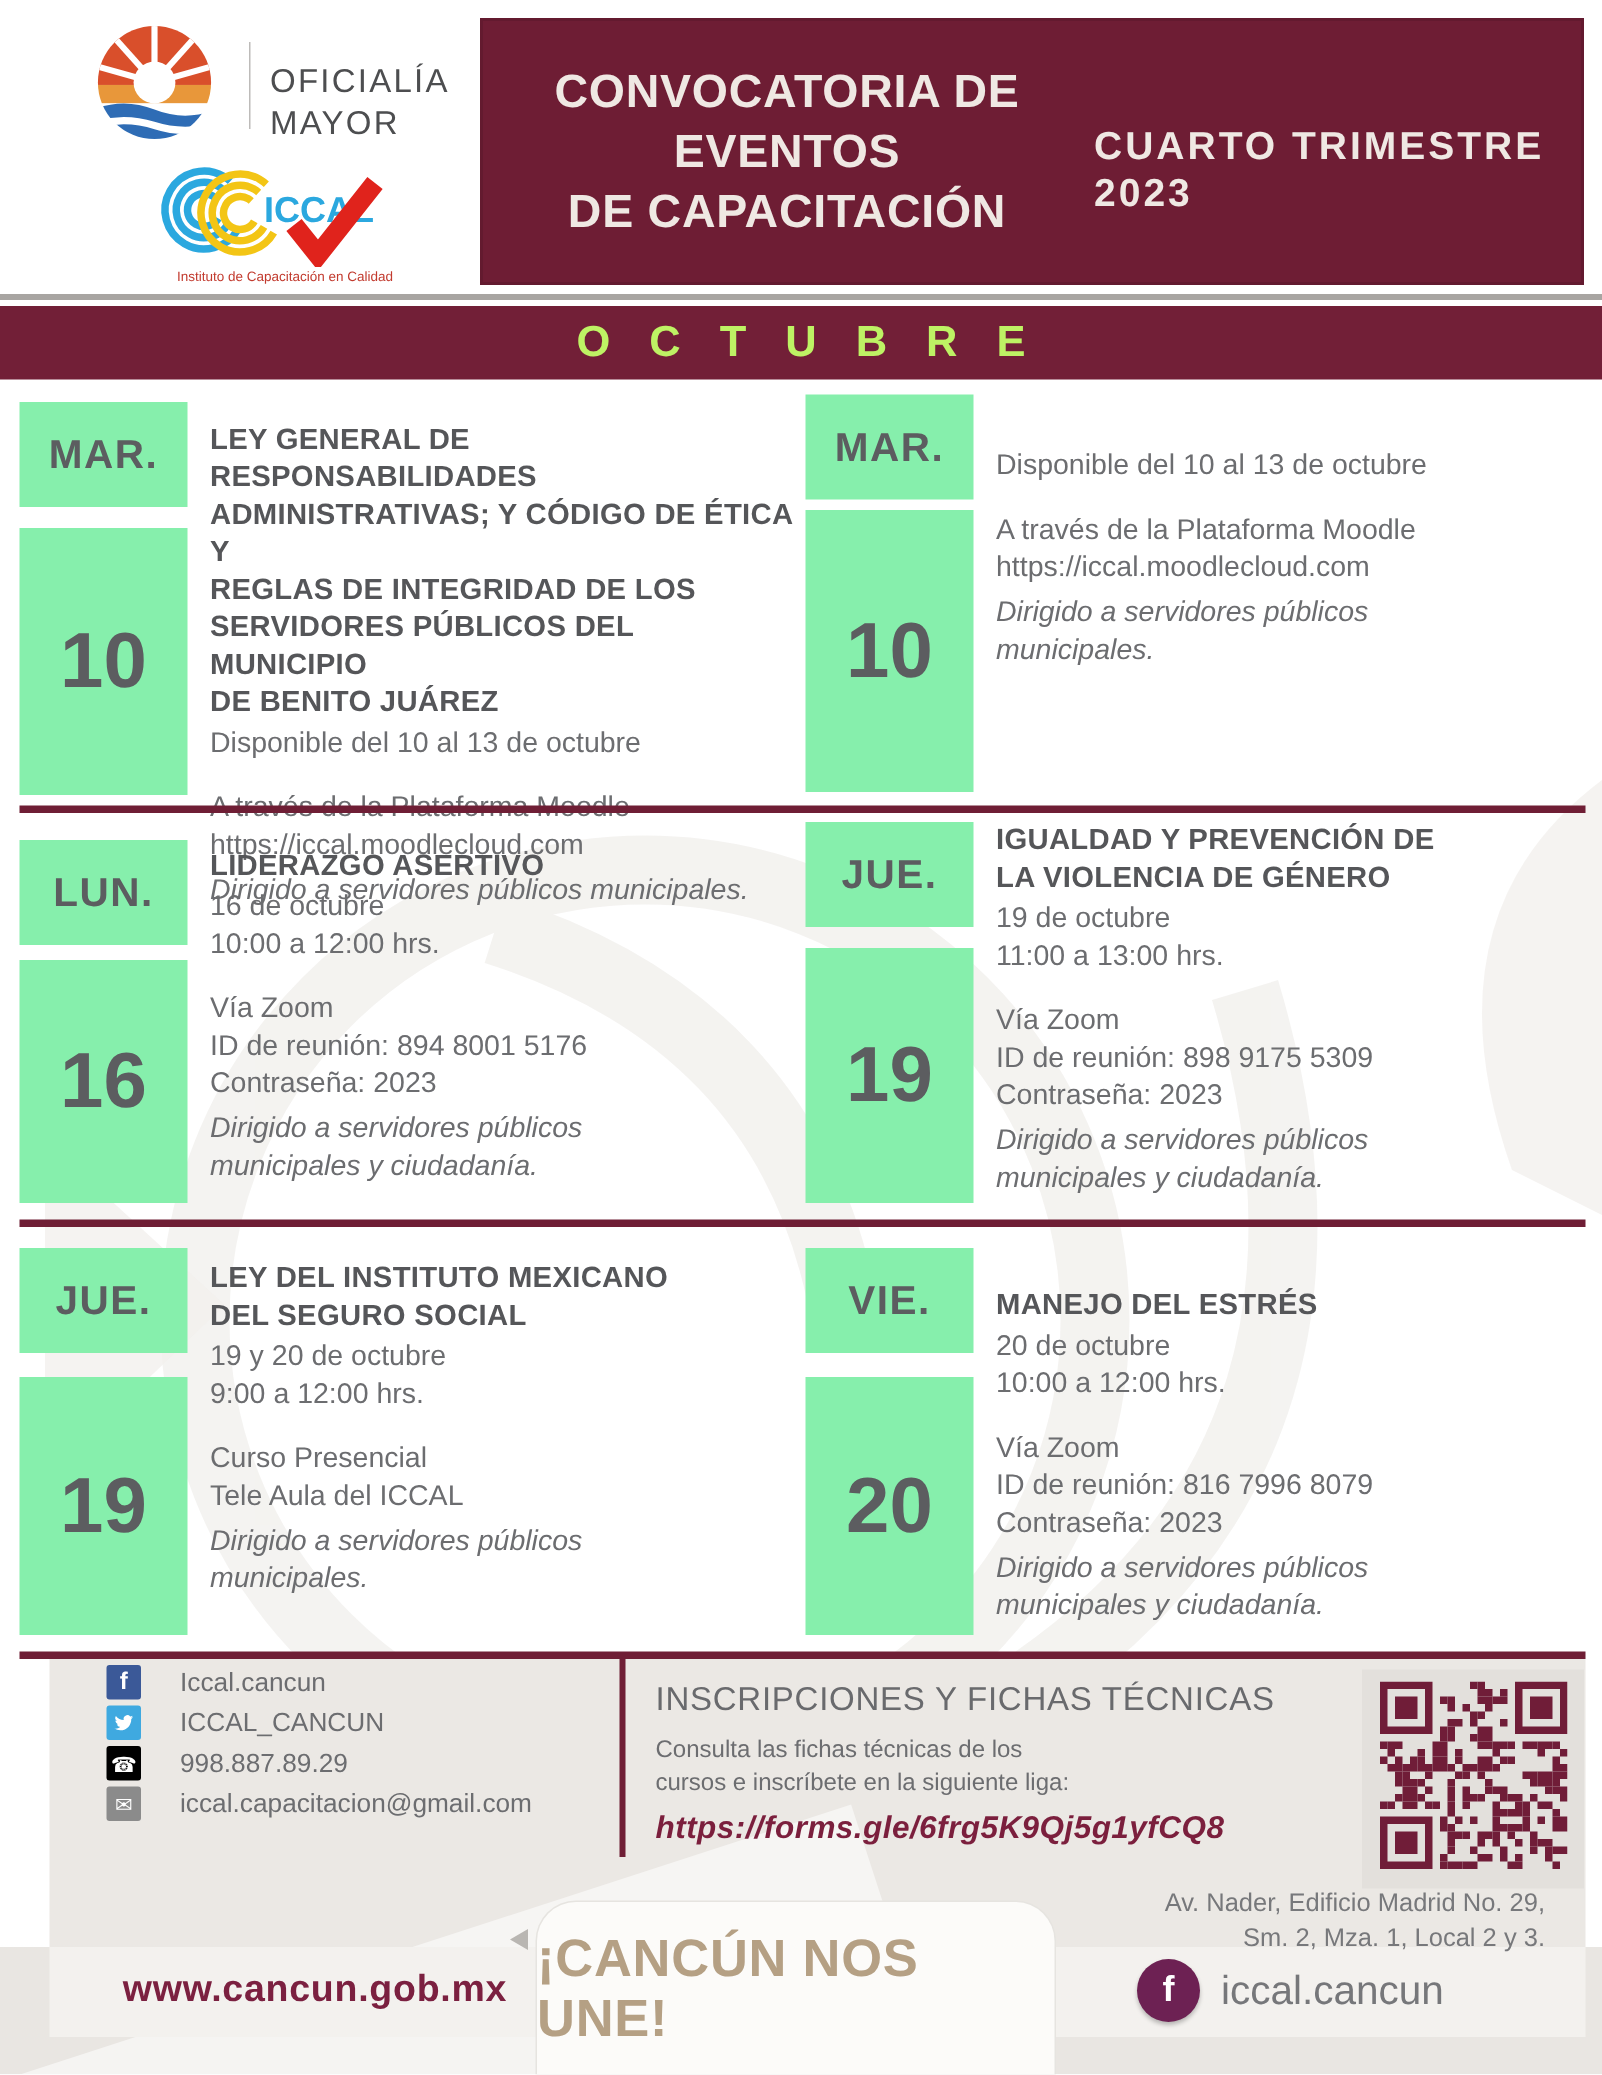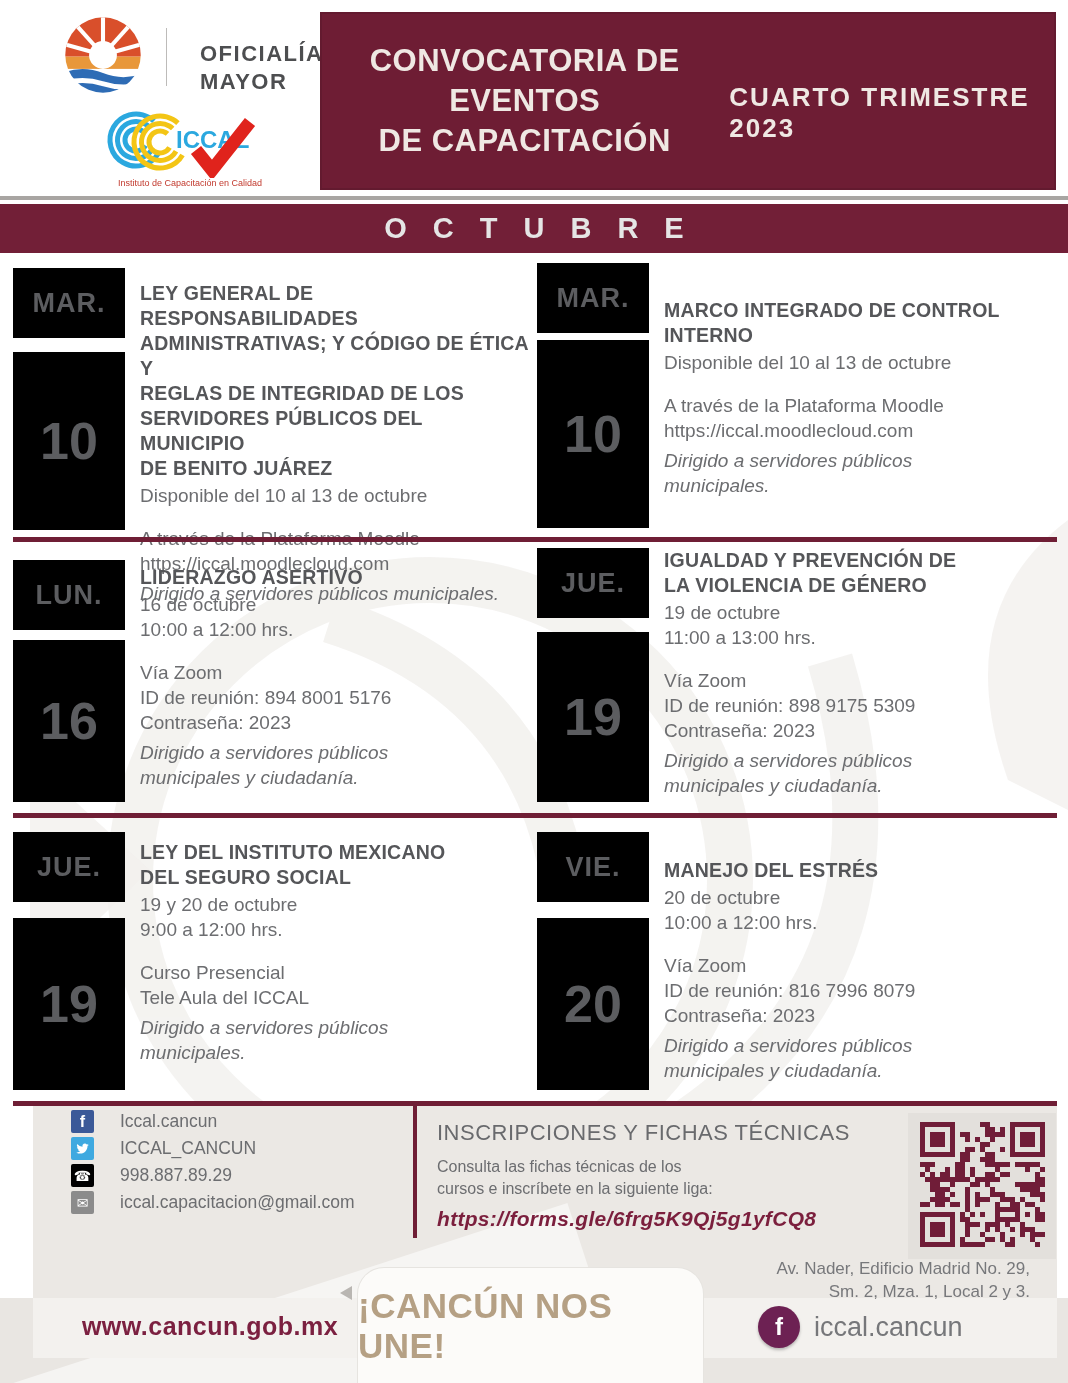--- a/index.html
+++ b/index.html
@@ -2,42 +2,42 @@
 <html><head>
 <meta charset="utf-8">
 <style>
   html,body{margin:0;padding:0;background:#ffffff;}
   .page{position:relative;width:1068px;height:1383px;background:#fff;overflow:hidden;
         font-family:"Liberation Sans",sans-serif;color:#6c6d70;}
   
   .watermark{position:absolute;left:0;top:0;z-index:0;pointer-events:none;}
   .sun{position:absolute;left:62px;top:14px;}
   .org-divider{position:absolute;left:166px;top:28px;width:1px;height:58px;background:#bdbbb9;}
-  .org-name{position:absolute;left:180px;top:40px;font-size:22px;font-weight:bold;color:#4d4e50;
-            letter-spacing:1.5px;line-height:1.25;white-space:pre-line;margin-left:20px;}
+  .org-name{position:absolute;left:180px;top:40px;font-size:22px;font-weight:normal;color:#4d4e50;
+            letter-spacing:1.5px;line-height:1.25;white-space:pre-line;}
   .iccal{position:absolute;left:95px;top:106px;width:190px;text-align:center;}
   .iccal-caption{font-size:9px;color:#c23a2e;margin-top:-4px;}
   .title-box{position:absolute;left:320px;top:12px;width:736px;height:178px;background:#6e1d34;
              z-index:2;display:flex;flex-direction:row;align-items:center;justify-content:center;
              box-shadow:inset 0 0 0 2px #631a2f;}
   .title-main{color:#efe8e3;font-size:31px;font-weight:bold;text-align:center;line-height:1.3;
               letter-spacing:.5px;white-space:pre-line;}
   .title-sub{color:#efe8e3;font-size:26px;font-weight:bold;letter-spacing:2px;margin-top:24px;}
   
   .stripe{position:absolute;left:0;width:1068px;height:4px;background:#a8a5a2;top:196px;z-index:2;}
   .month-banner{position:absolute;left:0;top:204px;width:1068px;height:49px;background:#721f37;z-index:2;
                 display:flex;align-items:center;justify-content:center;}
-  .month-banner span{color:#e5e5e5;font-size:29px;font-weight:bold;letter-spacing:26px;
+  .month-banner span{color:#bef264;font-size:29px;font-weight:bold;letter-spacing:26px;
                      text-indent:26px;}
   
   .hr{position:absolute;left:13px;width:1044px;height:5px;background:#6f1e35;z-index:2;}
   .hr.d1{top:537px}.hr.d2{top:813px}.hr.d3{top:1101px}
   
   .event{position:absolute;width:520px;z-index:1;}
-  .daybox{position:absolute;left:0;width:112px;background:#000000;color:#5c5d60;
+  .daybox{position:absolute;left:0;width:112px;background:#86efac;color:#5c5d60;
           display:flex;align-items:center;justify-content:center;}
   .abbrev{height:70px;font-size:27px;font-weight:bold;letter-spacing:1px;}
   .num{font-size:52px;font-weight:700;}
   .content{position:absolute;left:127px;width:392px;}
   .content h3{margin:0 0 2px 0;font-size:19.5px;font-weight:bold;color:#555659;line-height:1.28;
               white-space:pre-line;letter-spacing:.2px;}
   .content p{margin:0;font-size:19px;line-height:1.32;white-space:pre-line;color:#6c6d70;}
   .content .p2{margin-top:18px;}
   .content .it{margin-top:5px;font-style:italic;}
   .e1{left:13px;top:253px;height:284px;}
@@ -185,22 +185,20 @@
       <p class="p2">A través de la Plataforma Moodle
 https://iccal.moodlecloud.com</p>
       <p class="it">Dirigido a servidores públicos municipales.</p>
     </div>
   </article>
 
   <article class="event e2">
     <div class="daybox abbrev">MAR.</div>
     <div class="daybox num">10</div>
     <div class="content">
-      <h3>MARCO INTEGRADO DE CONTROL
-INTERNO</h3>
       <p class="p1">Disponible del 10 al 13 de octubre</p>
       <p class="p2">A través de la Plataforma Moodle
 https://iccal.moodlecloud.com</p>
       <p class="it">Dirigido a servidores públicos
 municipales.</p>
     </div>
   </article>
 
   <article class="event e3">
     <div class="daybox abbrev">LUN.</div>

